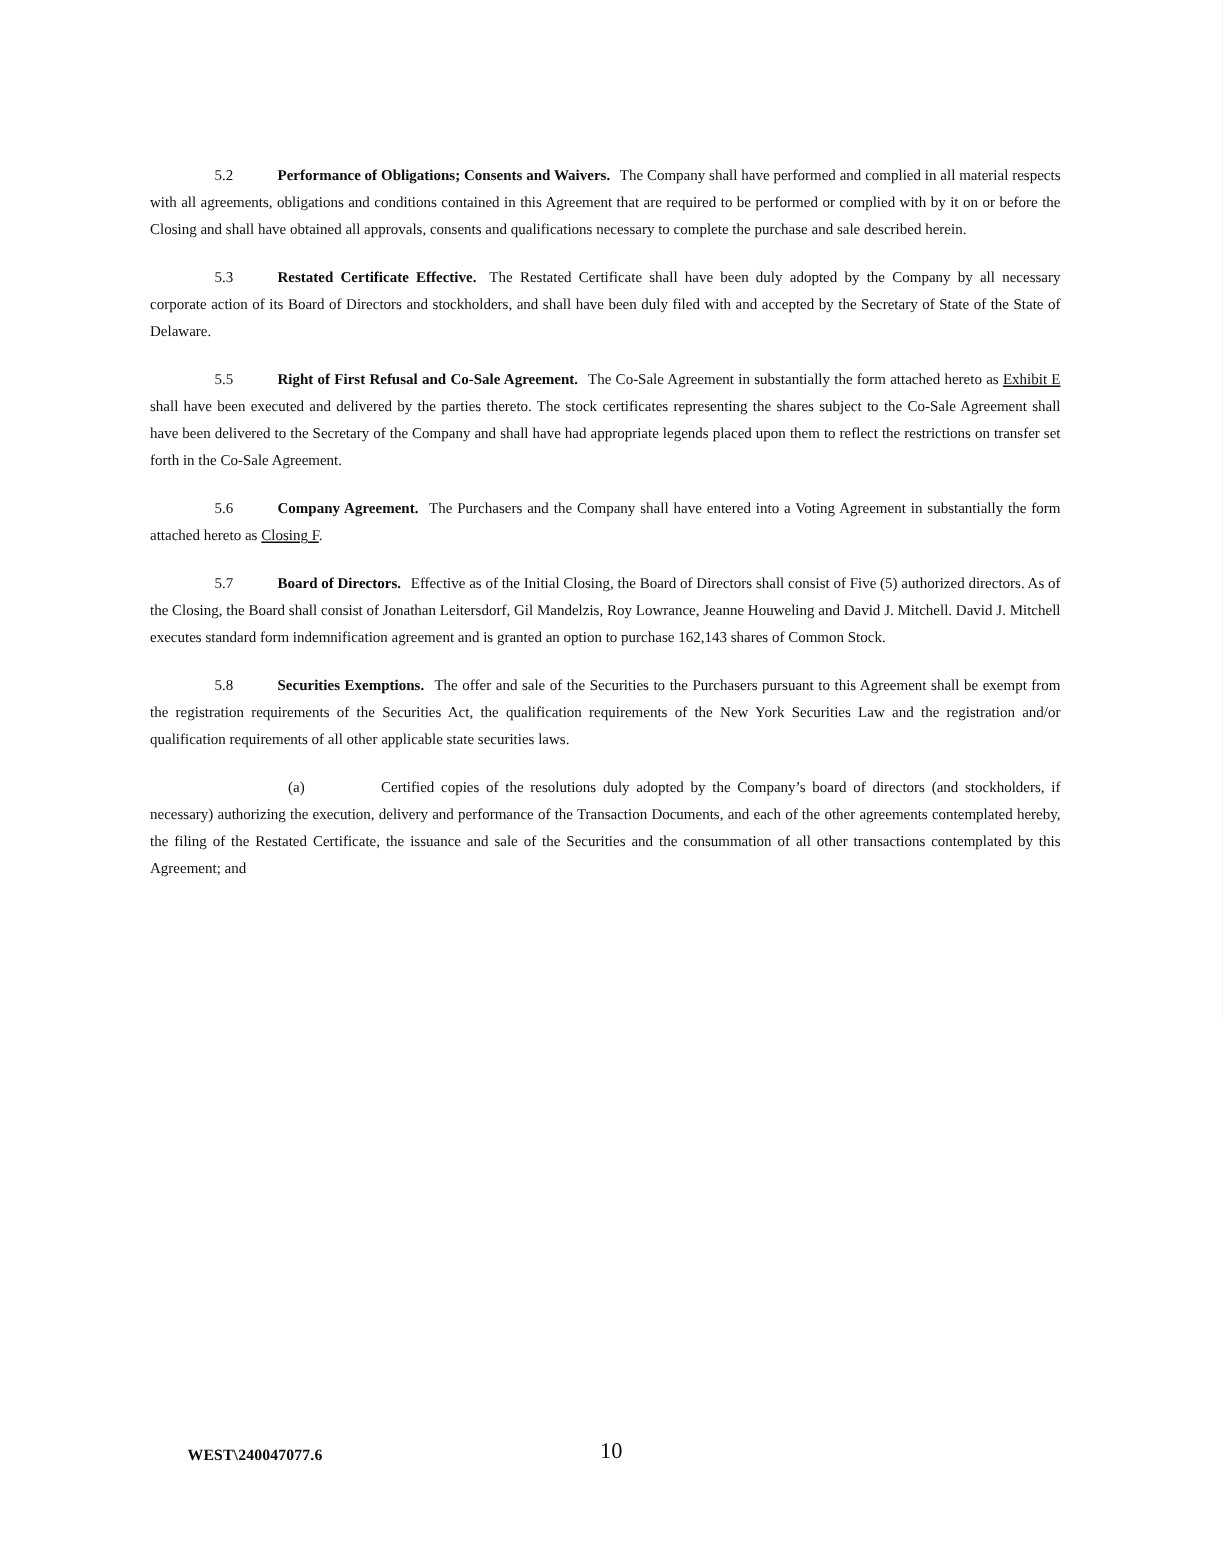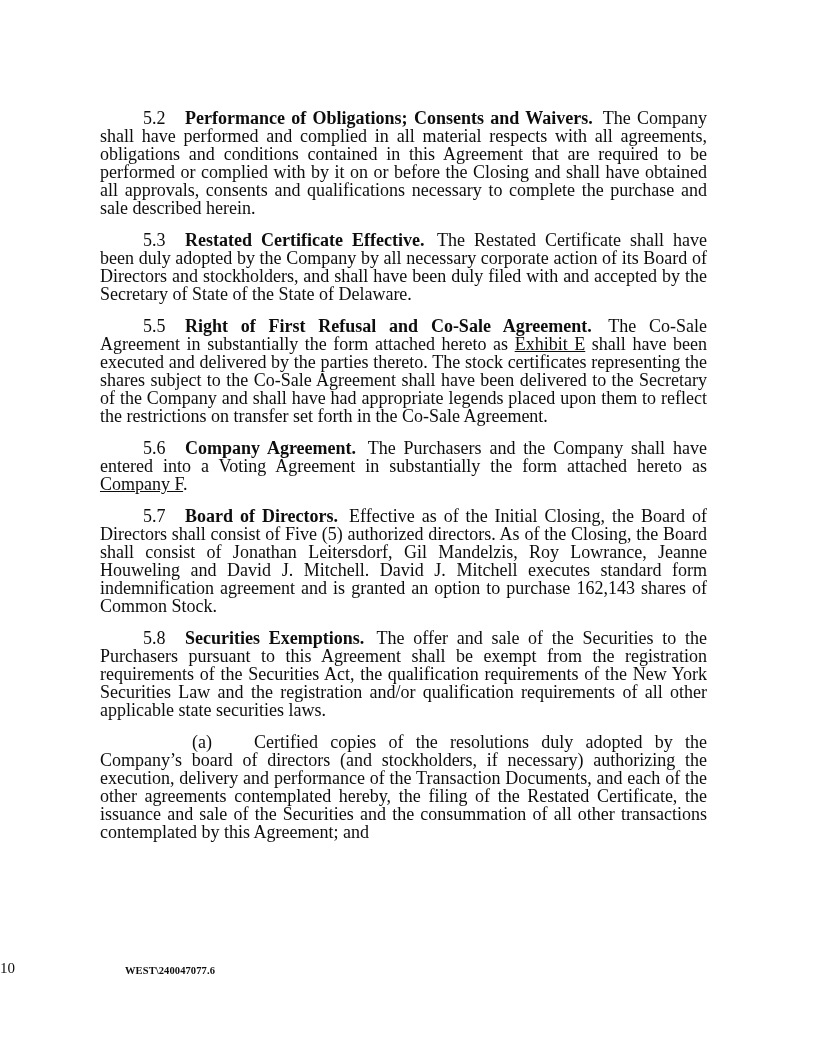--- a/index.html
+++ b/index.html
@@ -16,21 +16,21 @@
     color: #0d0d0d;
     overflow: hidden;
   }
   .content {
     position: absolute;
     left: 100px;
     top: 109px;
     width: 613px;
   }
   .para {
-    font-size: 18px;
+    font-size: 10px;
     line-height: 18px;
     text-align: justify;
     margin: 0 6px 14px 0;
     text-indent: 43px;
   }
   .para.sub {
     text-indent: 92px;
   }
   .para .num {
     display: inline-block;
@@ -63,33 +63,33 @@
     font-size: 10.5px;
     font-weight: 700;
     letter-spacing: 0.1px;
     margin-left: 25px;
   }
   .page-num {
     position: absolute;
     left: 0;
     top: 0;
     width: 100%;
-    text-align: left;
+    text-align: center;
     font-size: 15px;
   }
 </style>
 </head>
 <body>
 
 <div class="page">
   <div class="content">
       <p class="para"><span class="num">5.2</span><span class="heading">Performance of Obligations; Consents and Waivers.</span><span class=""> The Company shall have performed and complied in all material respects with all agreements, obligations and conditions contained in this Agreement that are required to be performed or complied with by it on or before the Closing and shall have obtained all approvals, consents and qualifications necessary to complete the purchase and sale described herein.</span></p>
       <p class="para"><span class="num">5.3</span><span class="heading">Restated Certificate Effective.</span><span class=""> The Restated Certificate shall have been duly adopted by the Company by all necessary corporate action of its Board of Directors and stockholders, and shall have been duly filed with and accepted by the Secretary of State of the State of Delaware.</span></p>
       <p class="para"><span class="num">5.5</span><span class="heading">Right of First Refusal and Co-Sale Agreement.</span><span class=""> The Co-Sale Agreement in substantially the form attached hereto as </span><span class="uline">Exhibit E</span><span class=""> shall have been executed and delivered by the parties thereto. The stock certificates representing the shares subject to the Co-Sale Agreement shall have been delivered to the Secretary of the Company and shall have had appropriate legends placed upon them to reflect the restrictions on transfer set forth in the Co-Sale Agreement.</span></p>
-      <p class="para"><span class="num">5.6</span><span class="heading">Company Agreement.</span><span class=""> The Purchasers and the Company shall have entered into a Voting Agreement in substantially the form attached hereto as </span><span class="uline">Company F</span><span class="">.</span></p>
+      <p class="para"><span class="num">5.6</span><span class="heading">Company Agreement.</span><span class=""> The Purchasers and the Company shall have entered into a Voting Agreement in substantially the form attached hereto as </span><span class="uline">Closing F</span><span class="">.</span></p>
       <p class="para"><span class="num">5.7</span><span class="heading">Board of Directors.</span><span class=""> Effective as of the Initial Closing, the Board of Directors shall consist of Five (5) authorized directors. As of the Closing, the Board shall consist of Jonathan Leitersdorf, Gil Mandelzis, Roy Lowrance, Jeanne Houweling and David J. Mitchell. David J. Mitchell executes standard form indemnification agreement and is granted an option to purchase 162,143 shares of Common Stock.</span></p>
       <p class="para"><span class="num">5.8</span><span class="heading">Securities Exemptions.</span><span class=""> The offer and sale of the Securities to the Purchasers pursuant to this Agreement shall be exempt from the registration requirements of the Securities Act, the qualification requirements of the New York Securities Law and the registration and/or qualification requirements of all other applicable state securities laws.</span></p>
       <p class="para sub"><span class="num">(a)</span><span class="">Certified copies of the resolutions duly adopted by the Company’s board of directors (and stockholders, if necessary) authorizing the execution, delivery and performance of the Transaction Documents, and each of the other agreements contemplated hereby, the filing of the Restated Certificate, the issuance and sale of the Securities and the consummation of all other transactions contemplated by this Agreement; and</span></p>
     </div>
   <div class="footer">
     <span class="page-num">10</span>
     <span class="doc-id">WEST\240047077.6</span>
   </div>
 </div>
 

